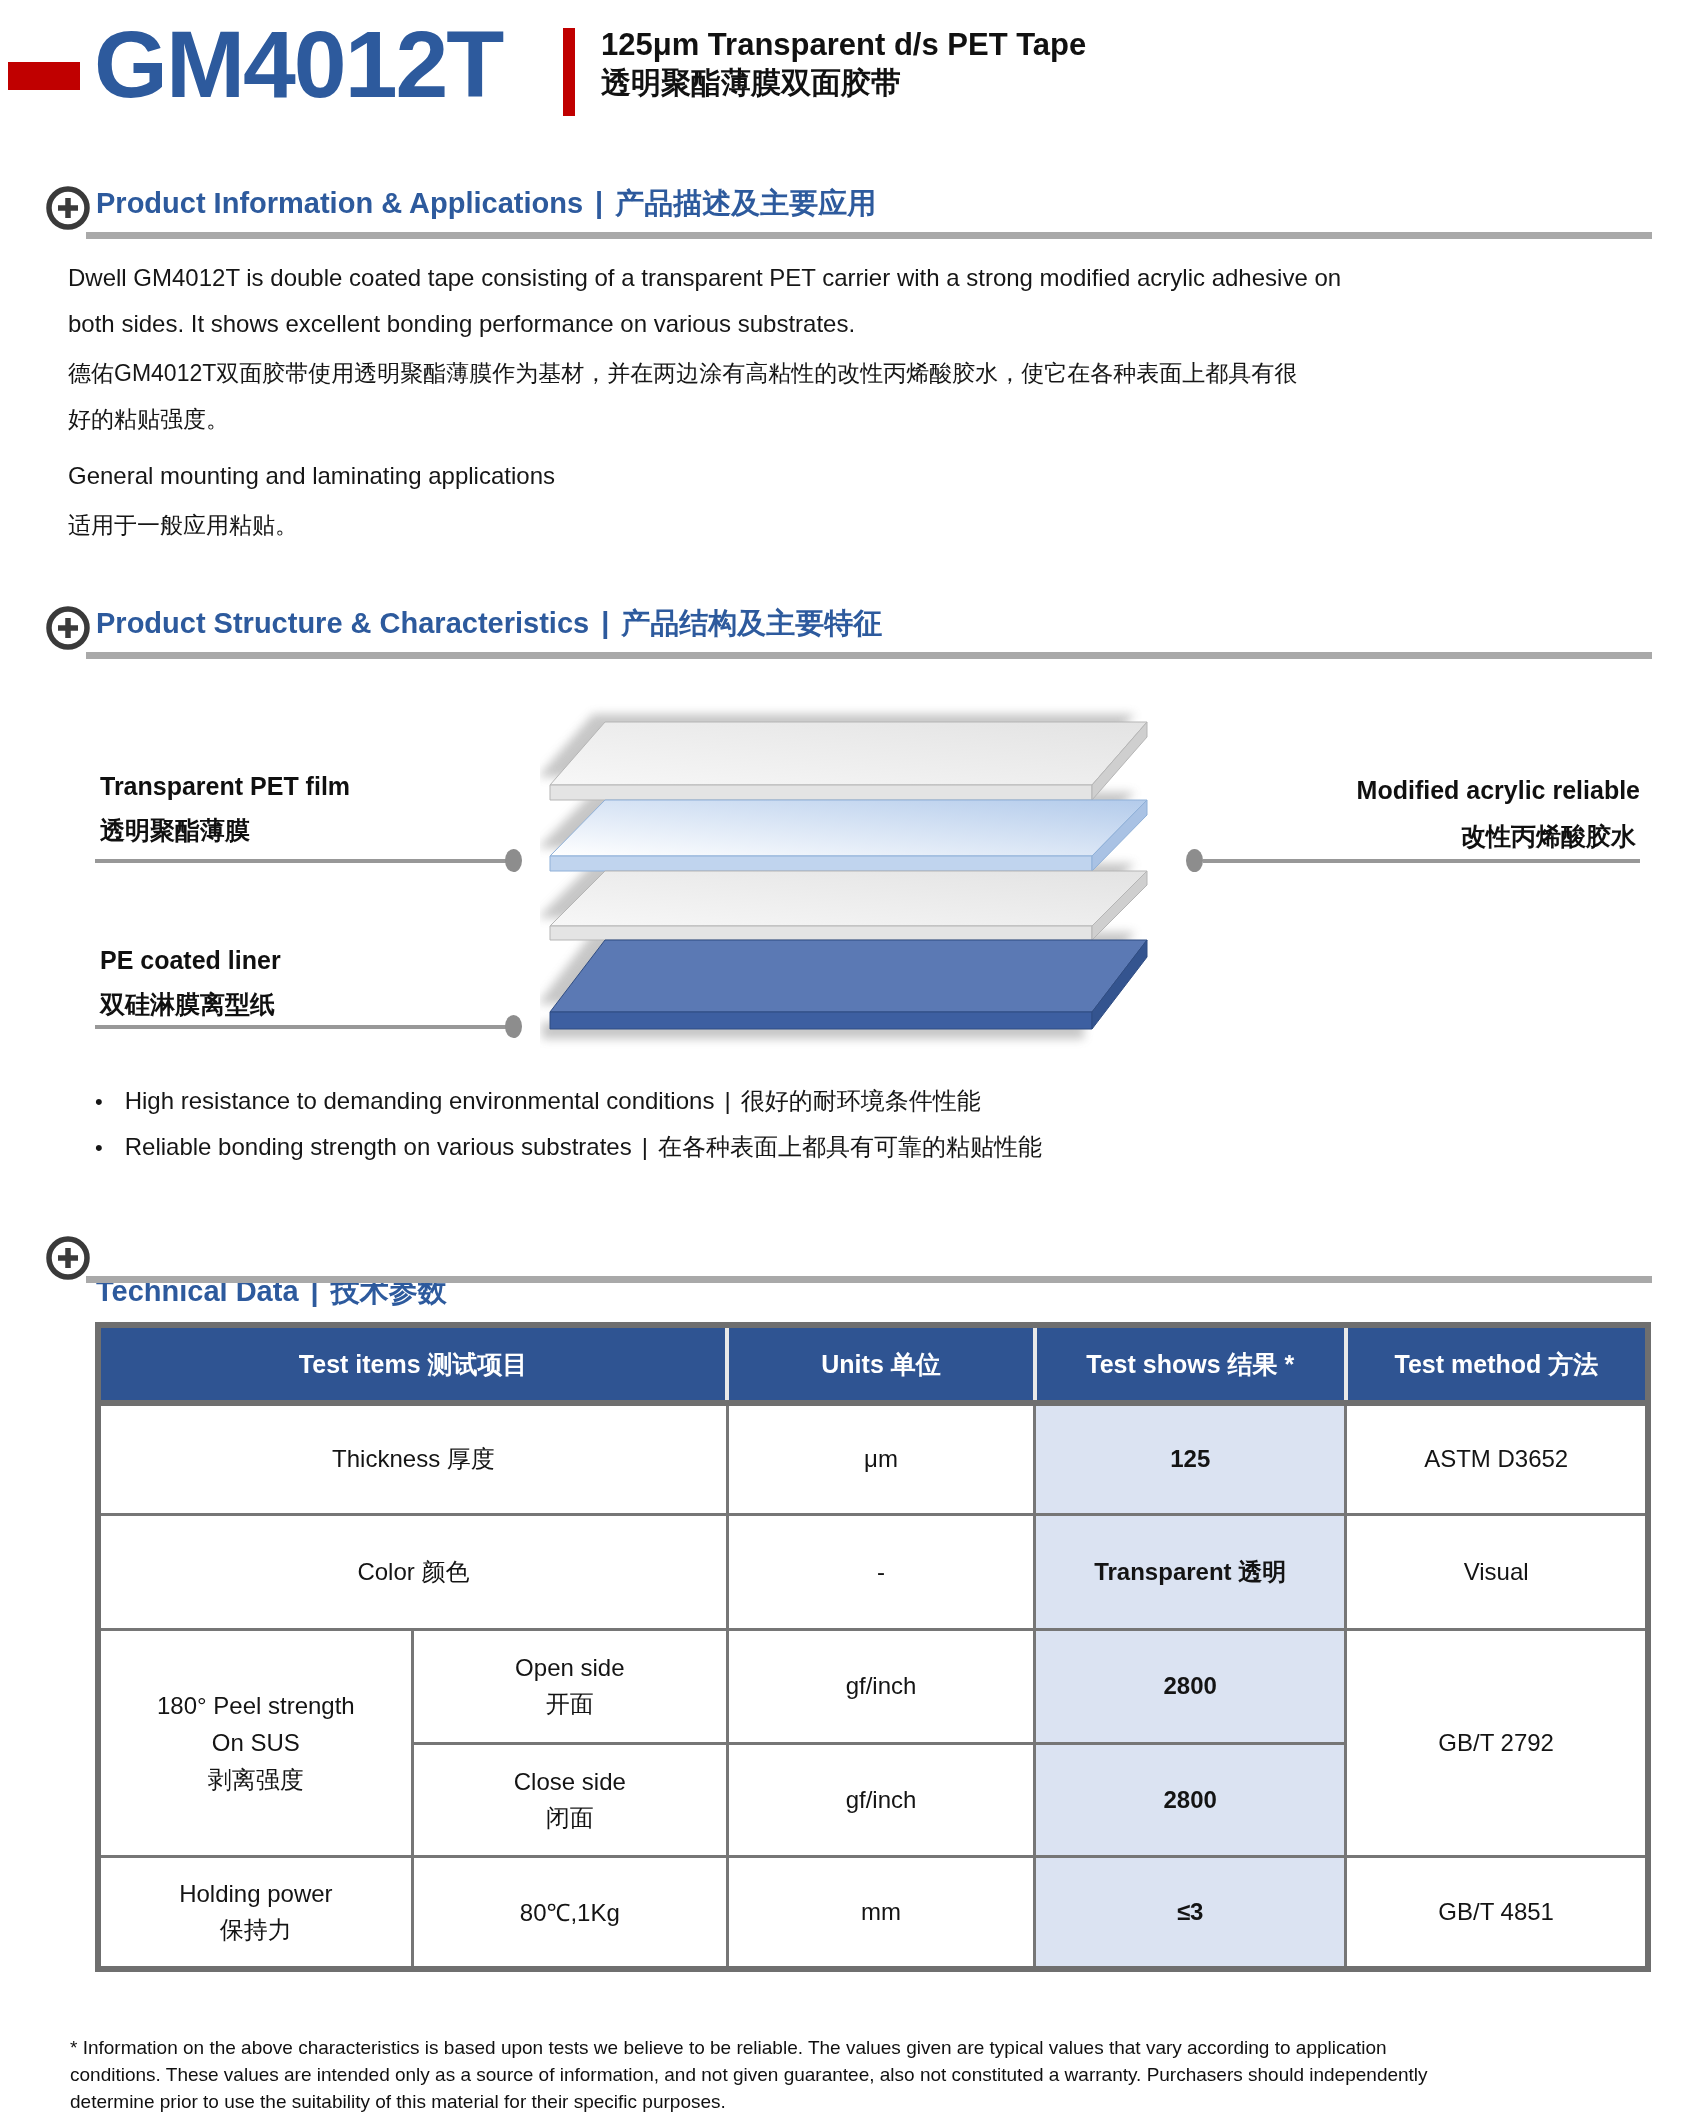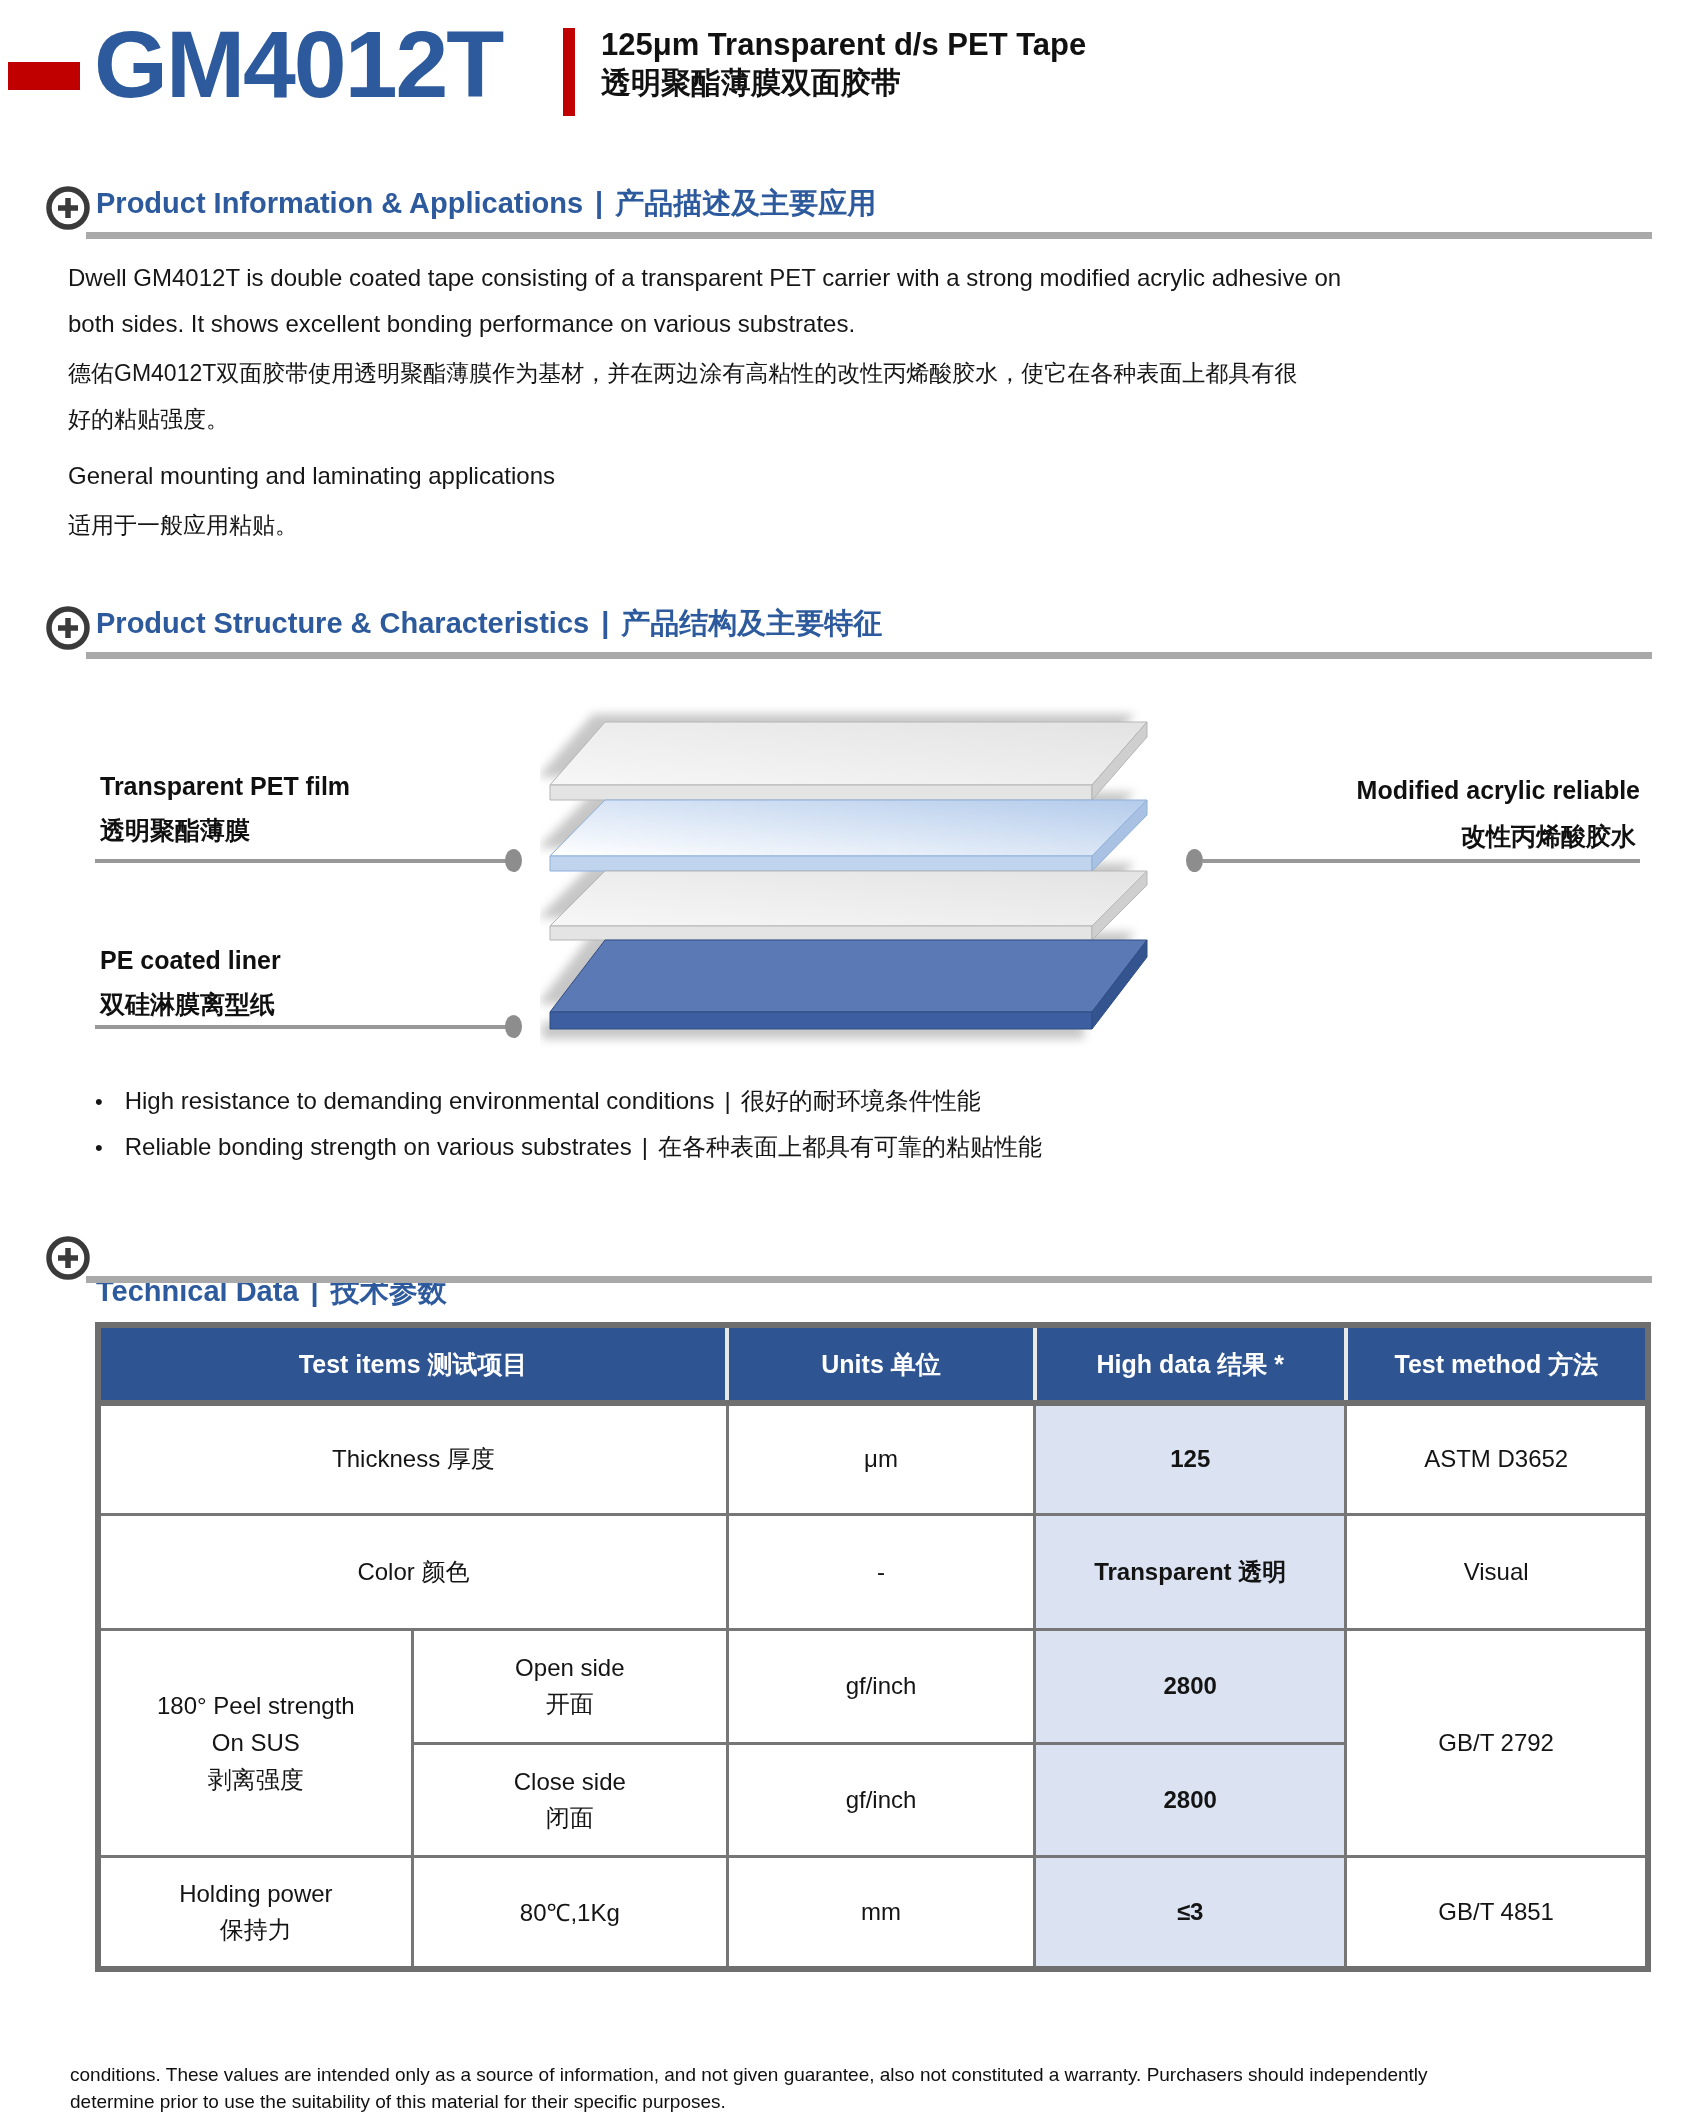--- a/index.html
+++ b/index.html
@@ -190,21 +190,21 @@
       <col style="width:313px;">
         <col style="width:314px;">
         <col style="width:306px;">
         <col style="width:310px;">
         <col style="width:301px;">
     </colgroup>
     <thead>
       <tr>
         <th colspan="2">Test items 测试项目</th>
         <th>Units 单位</th>
-        <th>High data 结果 *</th>
+        <th>Test shows 结果 *</th>
         <th>Test method 方法</th>
       </tr>
     </thead>
     <tbody>
       <tr class="r-thickness">
         <td colspan="2">Thickness 厚度</td>
         <td>μm</td>
         <td class="data-col">125</td>
         <td>ASTM D3652</td>
       </tr>
@@ -242,16 +242,17 @@
           <span>保持力</span>
         </td>
         <td>80℃,1Kg</td>
         <td>mm</td>
         <td class="data-col">≤3</td>
         <td>GB/T 4851</td>
       </tr>
     </tbody>
   </table>
 
+  <div class="footnote-line" style="top:2034px;">* Information on the above characteristics is based upon tests we believe to be reliable. The values given are typical values that vary according to application</div>
   <div class="footnote-line" style="top:2061px;">conditions. These values are intended only as a source of information, and not given guarantee, also not constituted a warranty. Purchasers should independently</div>
   <div class="footnote-line" style="top:2088px;">determine prior to use the suitability of this material for their specific purposes.</div>
 
 </div>
 
 </body></html>

